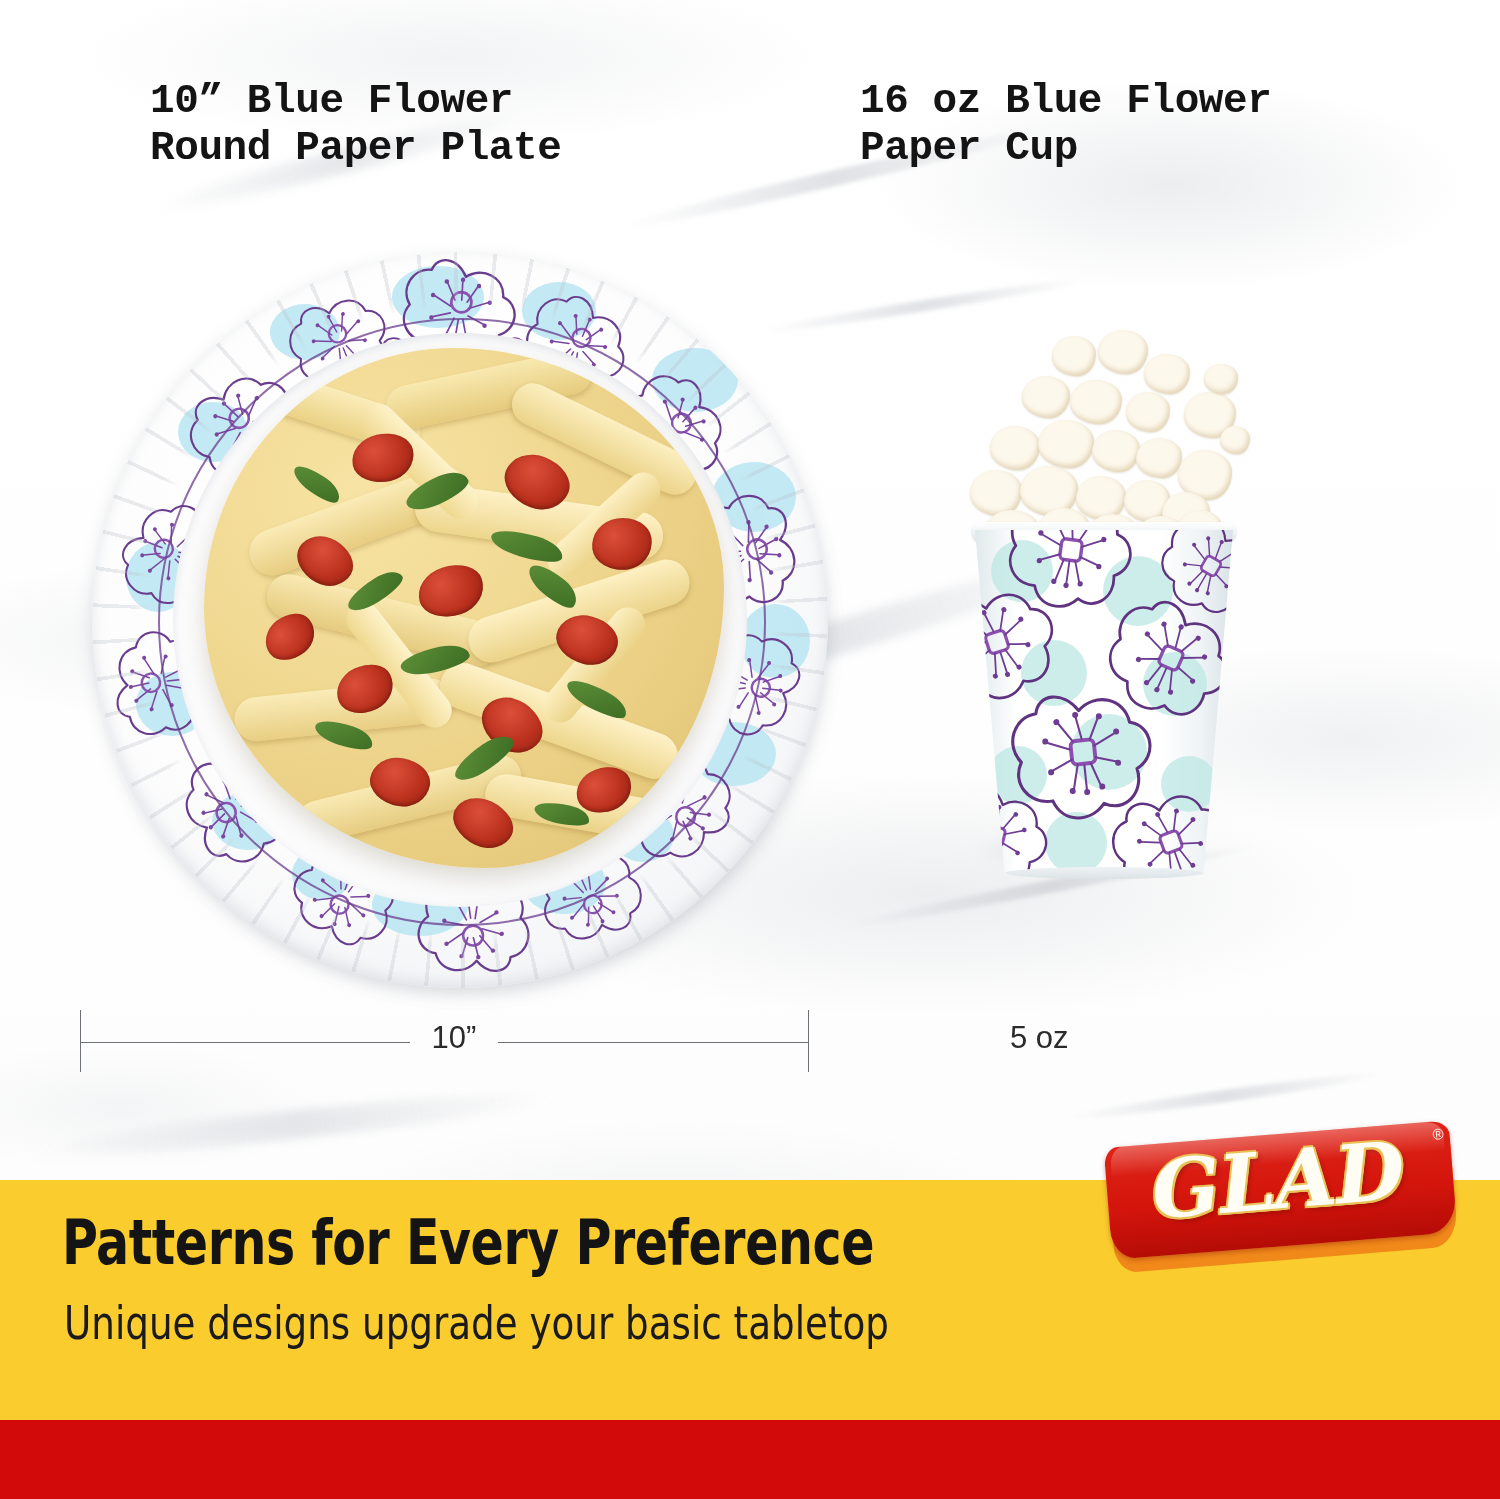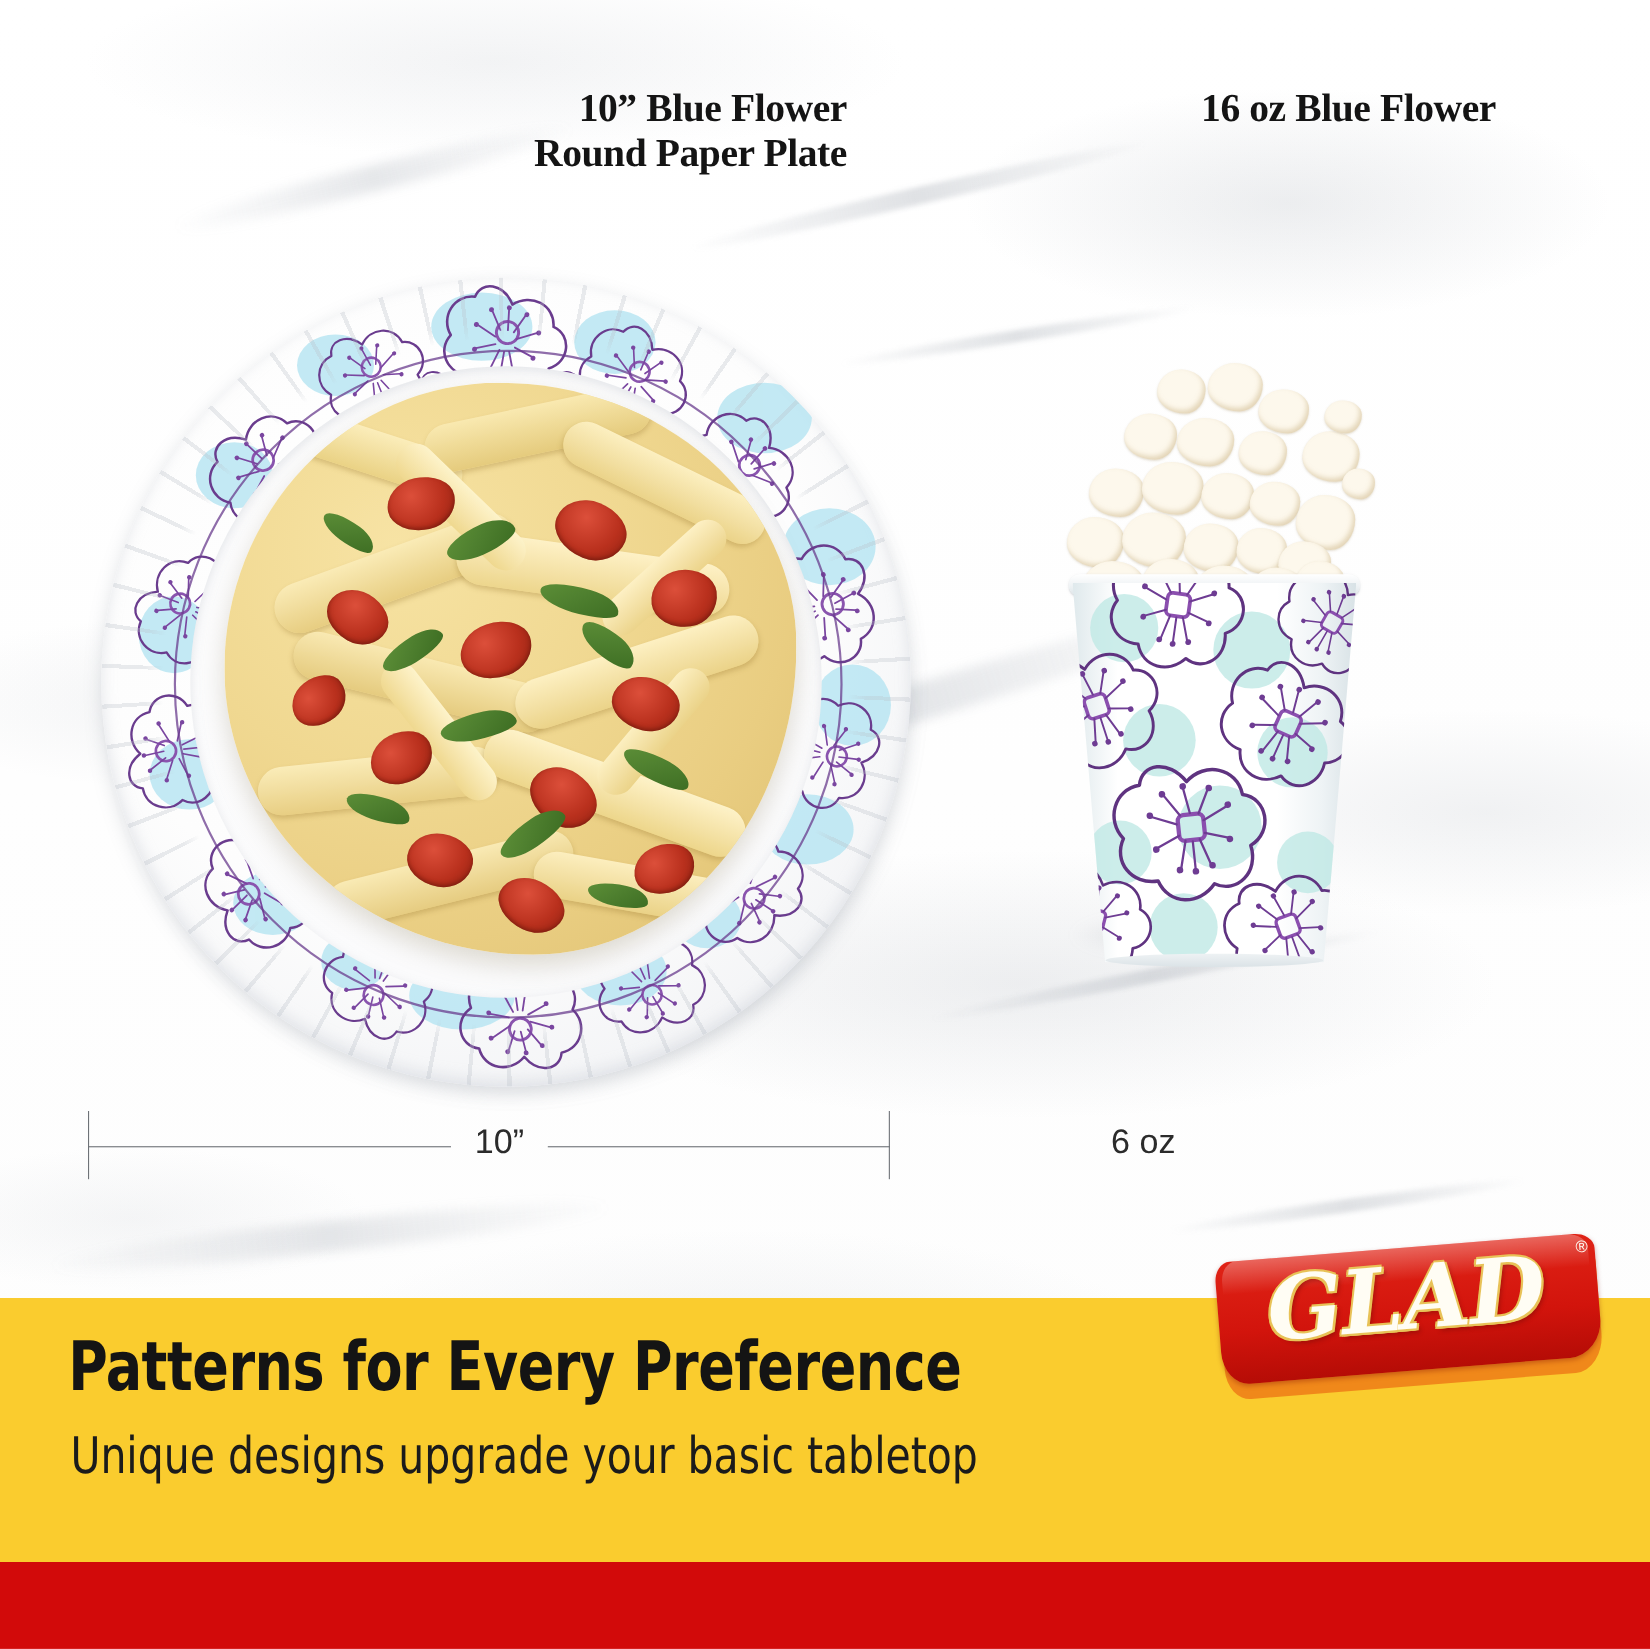--- a/index.html
+++ b/index.html
@@ -18,23 +18,23 @@
       radial-gradient(ellipse 520px 140px at 45% 86%, rgba(174,180,189,.16), rgba(255,255,255,0) 74%),
       radial-gradient(ellipse 300px 90px  at 8%  78%, rgba(180,186,194,.13), rgba(255,255,255,0) 72%),
       linear-gradient(#ffffff,#fdfdfd);
   }
   .vein{position:absolute;background:linear-gradient(90deg,rgba(255,255,255,0),rgba(150,157,167,.30),rgba(255,255,255,0));
         border-radius:50%;filter:blur(2.2px);}
   .vein2{position:absolute;background:linear-gradient(90deg,rgba(255,255,255,0),rgba(140,148,160,.22),rgba(255,255,255,0));
         border-radius:50%;filter:blur(5px);}
 
   
-  .hd{position:absolute;text-align:right;font-weight:bold;color:#141414;
-      font-size:36px;line-height:1.14;letter-spacing:-.4px;
-      font-family:Liberation Serif, serif;}
+  .hd{position:absolute;text-align:left;font-weight:bold;color:#141414;
+      font-size:41px;line-height:1.14;letter-spacing:-.4px;
+      font-family:Liberation Mono, monospace;}
   #hd-plate{left:150px;top:78px;width:620px;}
   #hd-cup{left:860px;top:78px;width:500px;}
 
   
   #plate-wrap{position:absolute;left:92px;top:252px;width:740px;height:740px;}
   .plate-shadow{position:absolute;left:18px;top:26px;width:712px;height:710px;border-radius:50%;
       background:radial-gradient(circle at 55% 58%, rgba(140,148,158,.30), rgba(140,148,158,.10) 62%, rgba(255,255,255,0) 74%);
       filter:blur(11px);}
   .plate{position:absolute;left:0;top:0;width:736px;height:736px;border-radius:50%;
       background:radial-gradient(circle at 42% 36%,#ffffff 0%,#fdfdfd 52%,#f3f4f6 78%,#e9ebee 94%,#dfe2e6 100%);
@@ -136,20 +136,21 @@
   <div class="vein2" style="left:40px;top:1110px;width:520px;height:28px;transform:rotate(-6deg);"></div>
   <div class="vein" style="left:1060px;top:1090px;width:330px;height:12px;transform:rotate(-8deg);"></div>
   <div class="vein2" style="left:150px;top:150px;width:380px;height:24px;transform:rotate(-14deg);"></div>
 
   <div class="hd" id="hd-plate">
     <div>10” Blue Flower</div>
     <div>Round Paper Plate</div>
   </div>
   <div class="hd" id="hd-cup">
     <div>16 oz Blue Flower</div>
+    <div>Paper Cup</div>
   </div>
 
   <div id="plate-wrap">
     <div class="plate-shadow"></div>
     <div class="plate">
       <div class="blueblobs">
         <div class="blob" style="left:300px;top:14px;width:92px;height:62px;"></div>
         <div class="blob" style="left:430px;top:30px;width:74px;height:58px;"></div>
         <div class="blob" style="left:178px;top:52px;width:70px;height:56px;"></div>
         <div class="blob" style="left:560px;top:96px;width:86px;height:64px;"></div>
@@ -361,21 +362,21 @@
     <div class="cup-bot"></div>
   </div>
 
   <div id="dimline">
     <div class="cap" style="left:0;"></div>
     <div class="cap" style="left:728px;"></div>
     <div class="hline" style="left:0;width:330px;"></div>
     <div class="hline" style="left:418px;width:311px;"></div>
     <div class="dimlabel">10”</div>
   </div>
-  <div id="cup-size">6 oz</div>
+  <div id="cup-size">5 oz</div>
 
   <div id="yellowband"></div>
   <div id="band-title">Patterns for Every Preference</div>
   <div id="band-sub">Unique designs upgrade your basic tabletop</div>
   <div id="redband"></div>
 
   <div id="logo">
     <div class="logo-orange"></div>
     <div class="logo-red"></div>
     <div class="logo-topfade"></div>

